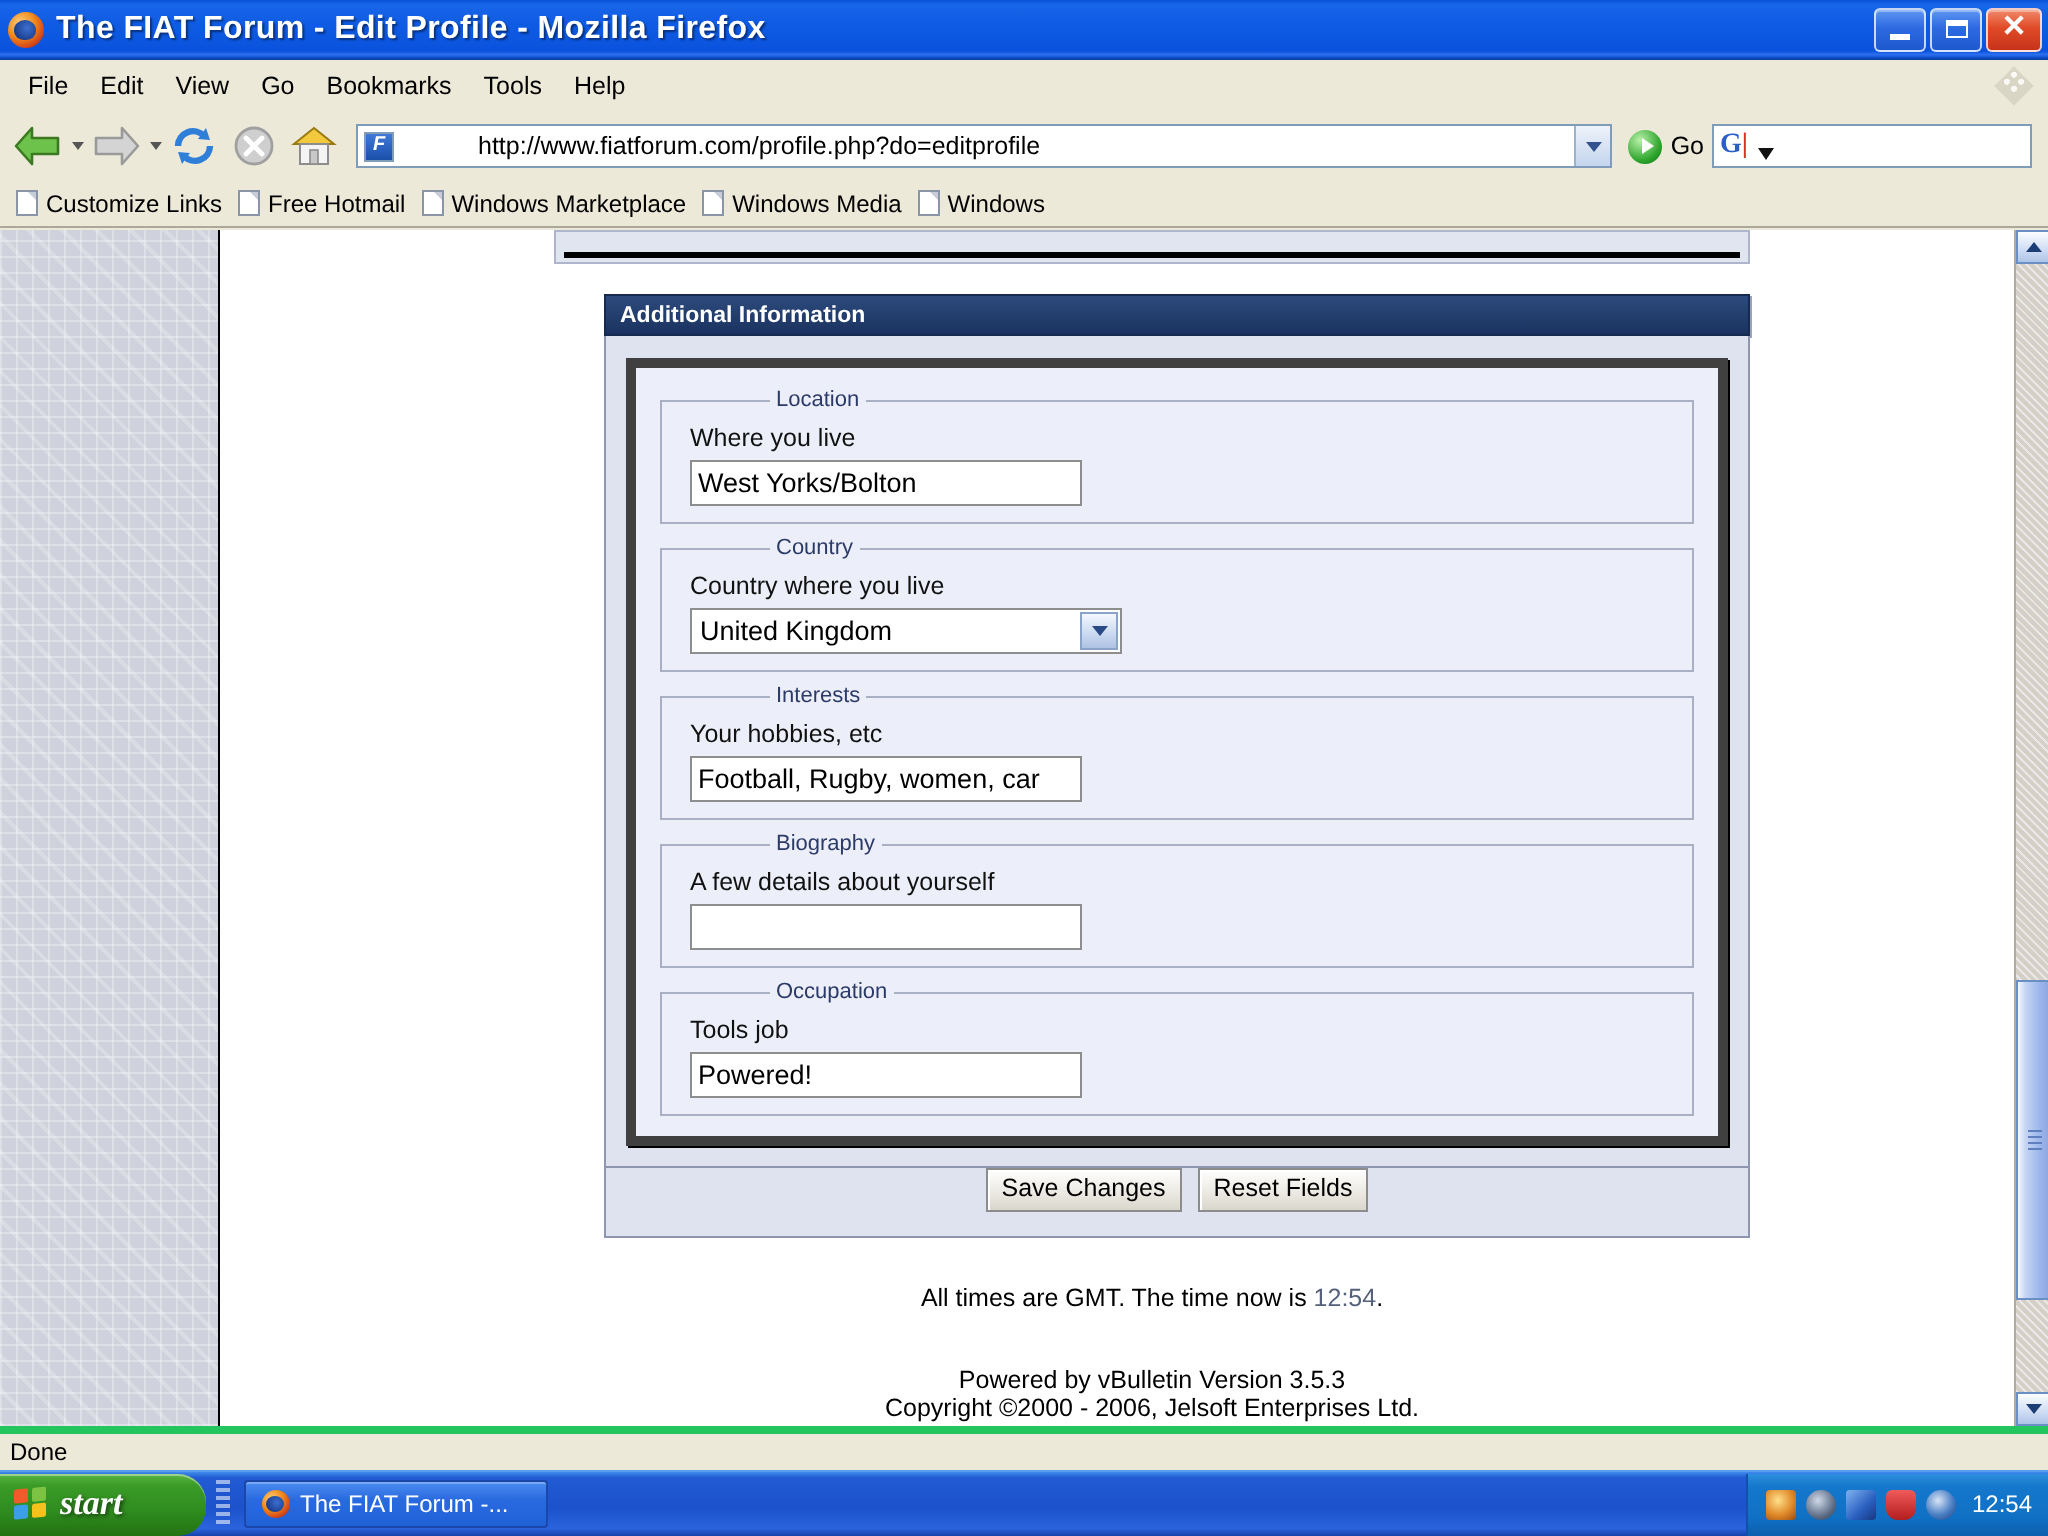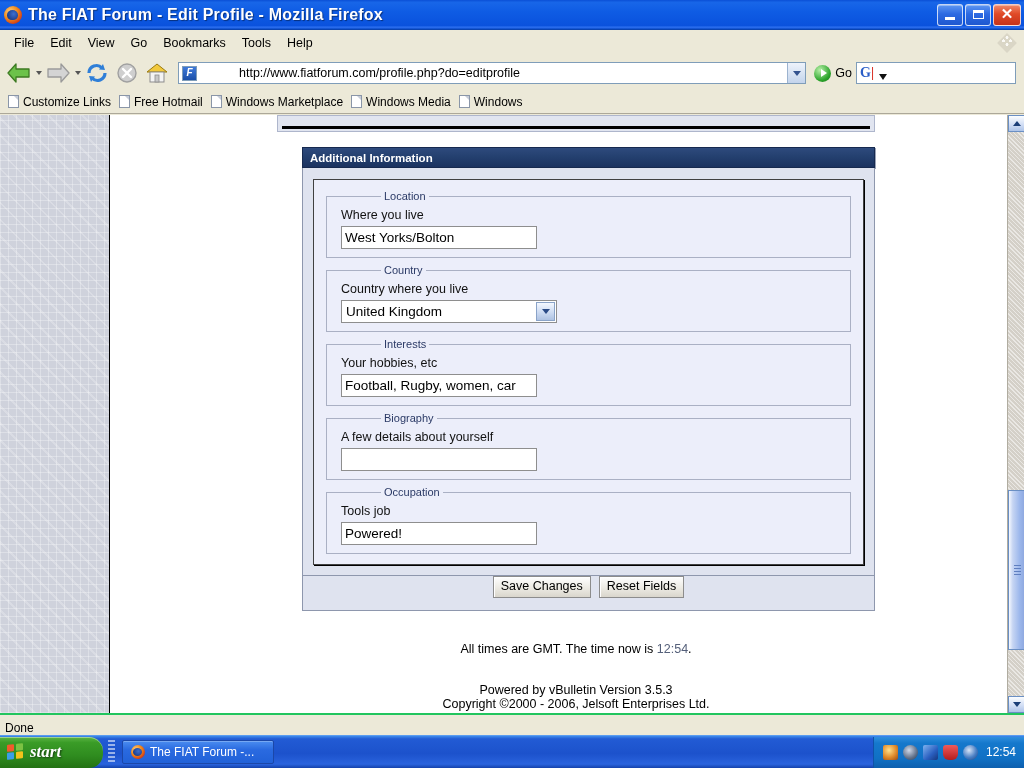--- a/index.html
+++ b/index.html
@@ -213,21 +213,21 @@
     display: flex; align-items: center; padding-left: 7px;
     box-shadow: 1px 1px 0 #9aa3b8;
   }
   .panel-body {
     background: #dfe3ef;
     border-left: 1px solid #8e97ad; border-right: 1px solid #8e97ad;
     border-bottom: 1px solid #8e97ad;
     padding: 11px 10px 0 10px;
   }
   .inner-box {
-    background: #eceefa; border: 1px solid #404040;
+    background: #eceefa; border: 5px solid #404040;
     box-shadow: 1px 1px 0 #000;
     padding: 10px 12px 10px 12px;
   }
   fieldset.fs {
     border: 1px solid #aab0c4; padding: 4px 10px 8px 12px; margin: 0 0 6px 0;
     background: transparent;
   }
   fieldset.fs legend {
     font-size: 11px; color: #2b3a66; padding: 0 3px; margin-left: 42px;
   }
@@ -266,22 +266,22 @@
 
   .footer {
     position: absolute; left: 166px; width: 598px; text-align: center;
   }
   .footer .ln { font-size: 12.5px; color: #000; }
   .footer .tm { color: #55607a; }
 
   
   .statusbar {
     position: absolute; left: 0; top: 713px; width: 1024px; height: 22px;
-    background: #ece9d8; border-top: 2px solid #22c55e;
-    display: flex; align-items: flex-end; padding-left: 5px;
+    background: #ece9d8; border-top: 4px solid #22c55e;
+    display: flex; align-items: center; padding-left: 5px;
     font-size: 12px; color: #000;
   }
 
   
   .taskbar {
     position: absolute; left: 0; top: 735px; width: 1024px; height: 33px;
     background: linear-gradient(to bottom, #3f8beb 0%, #225bd4 9%, #1c52cc 55%, #2a63dd 88%, #1442ab 100%);
     border-top: 1px solid #5a9cf0;
     display: flex; align-items: center;
   }

